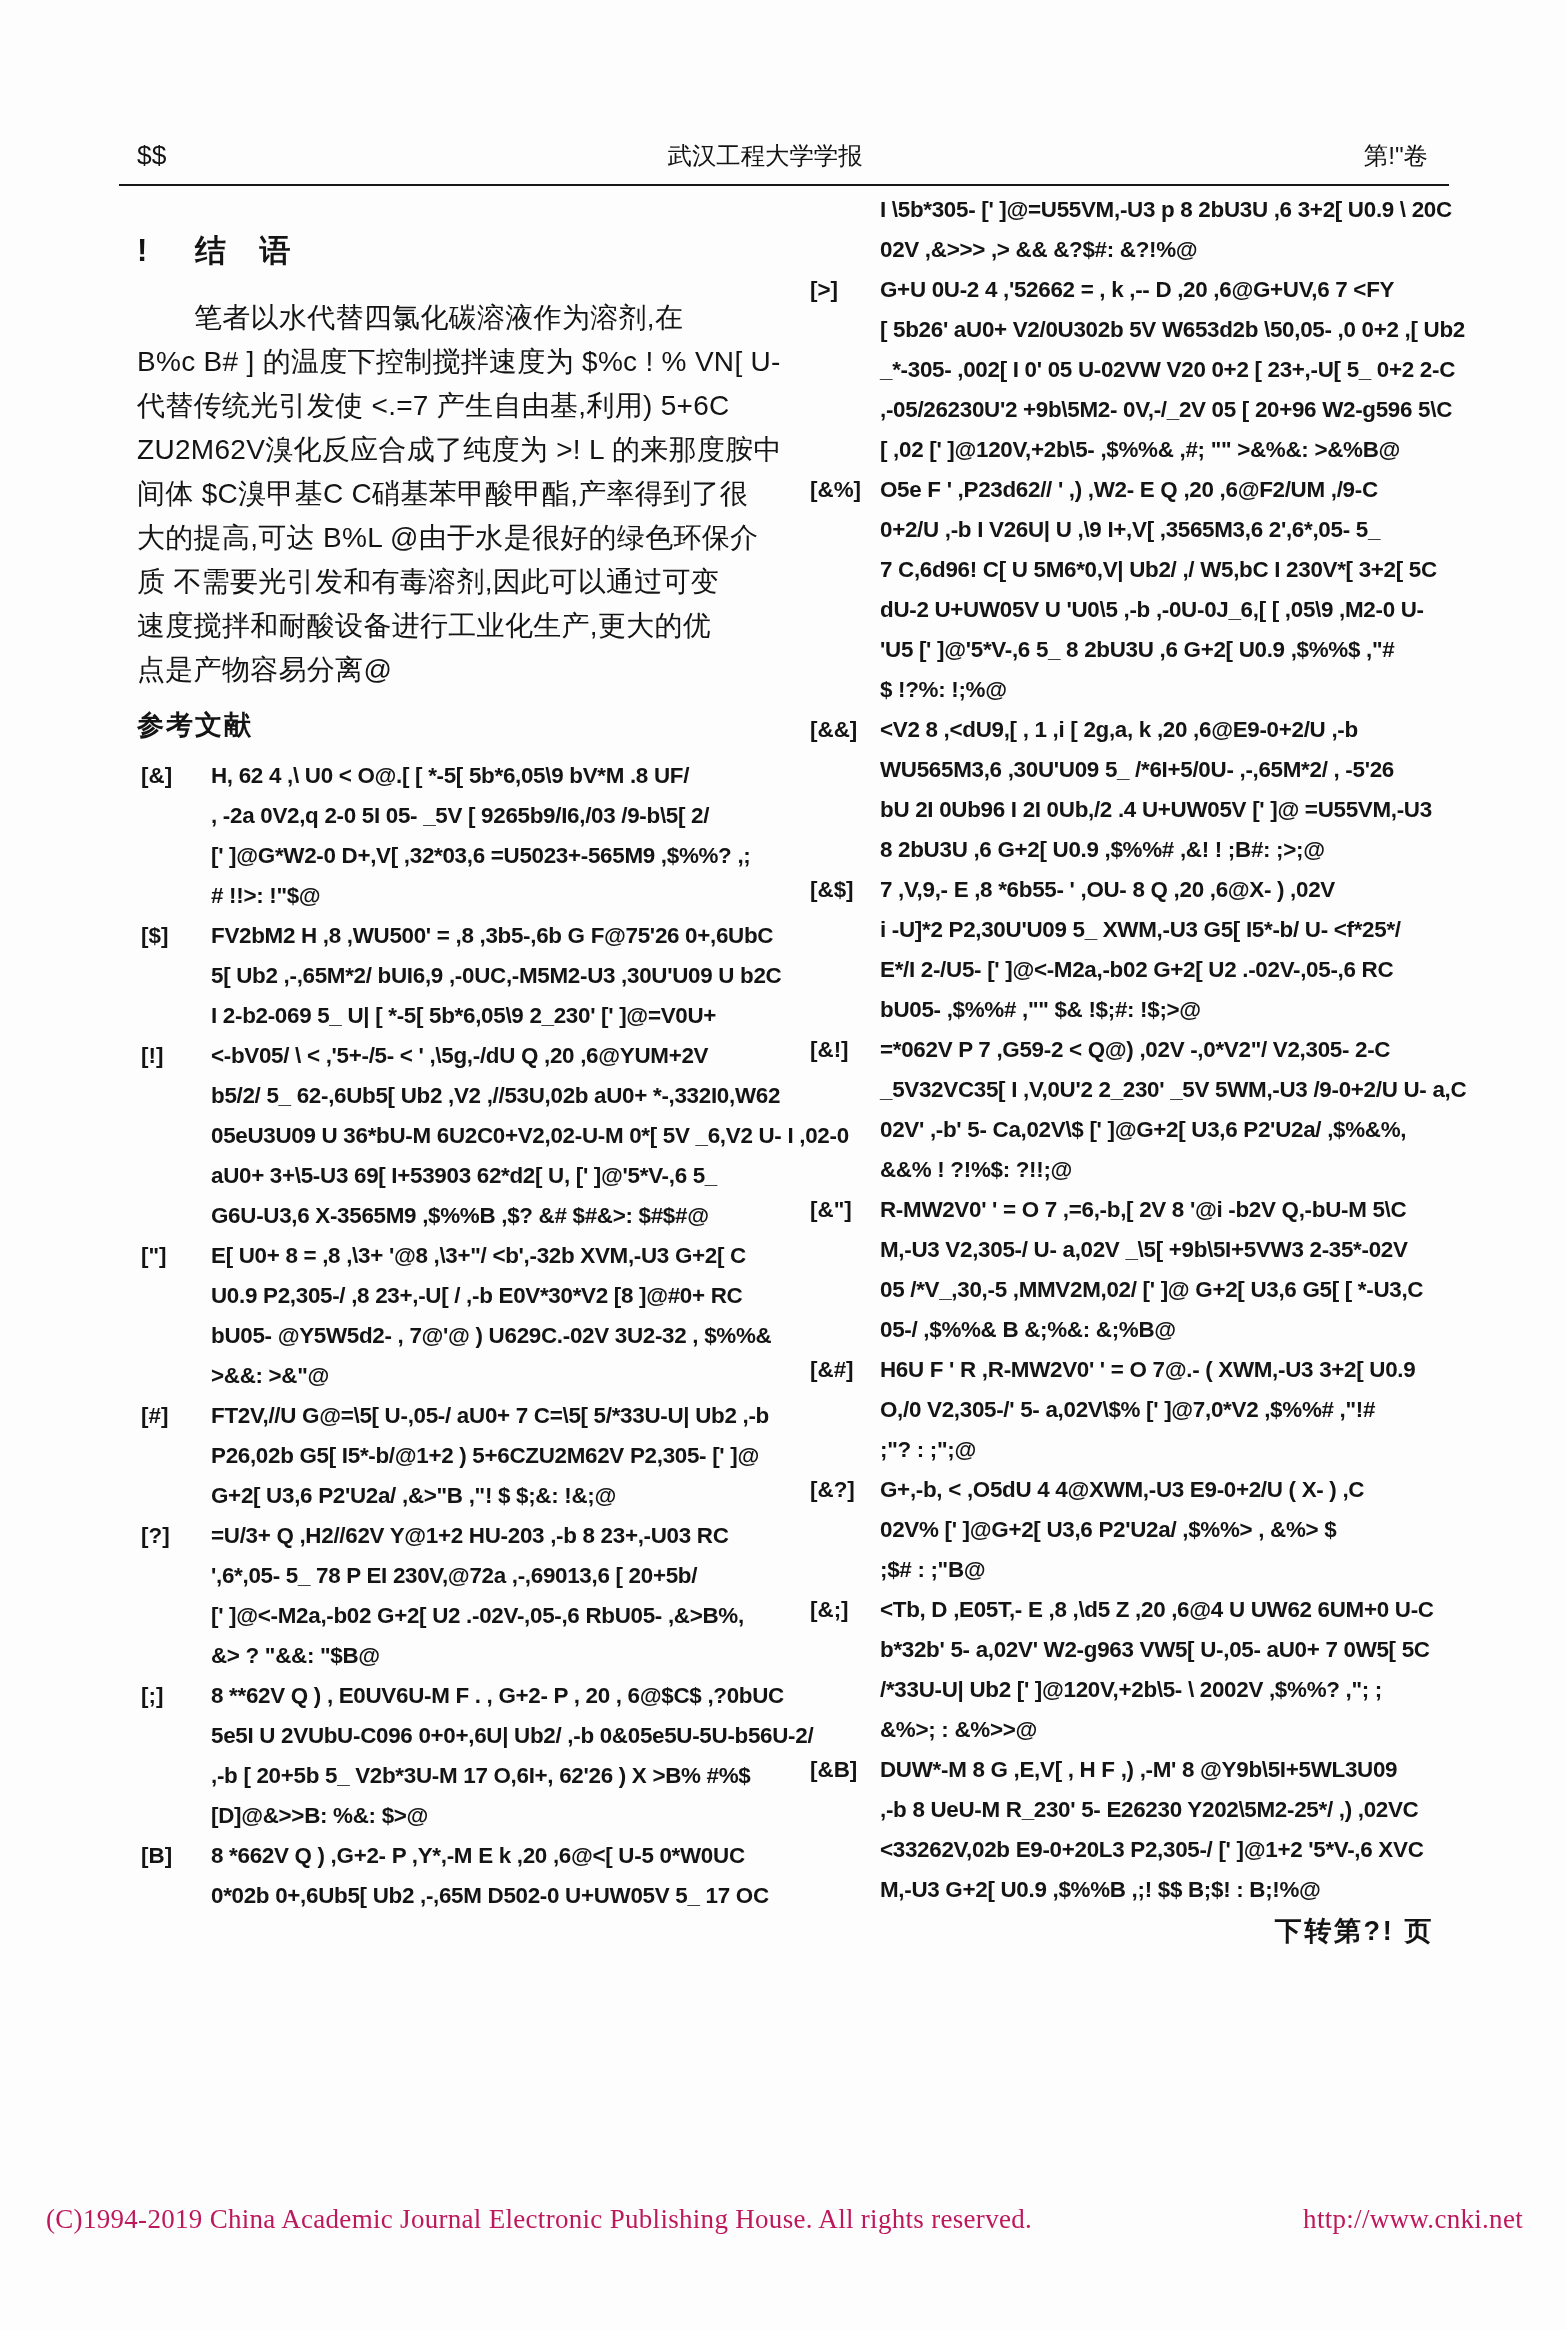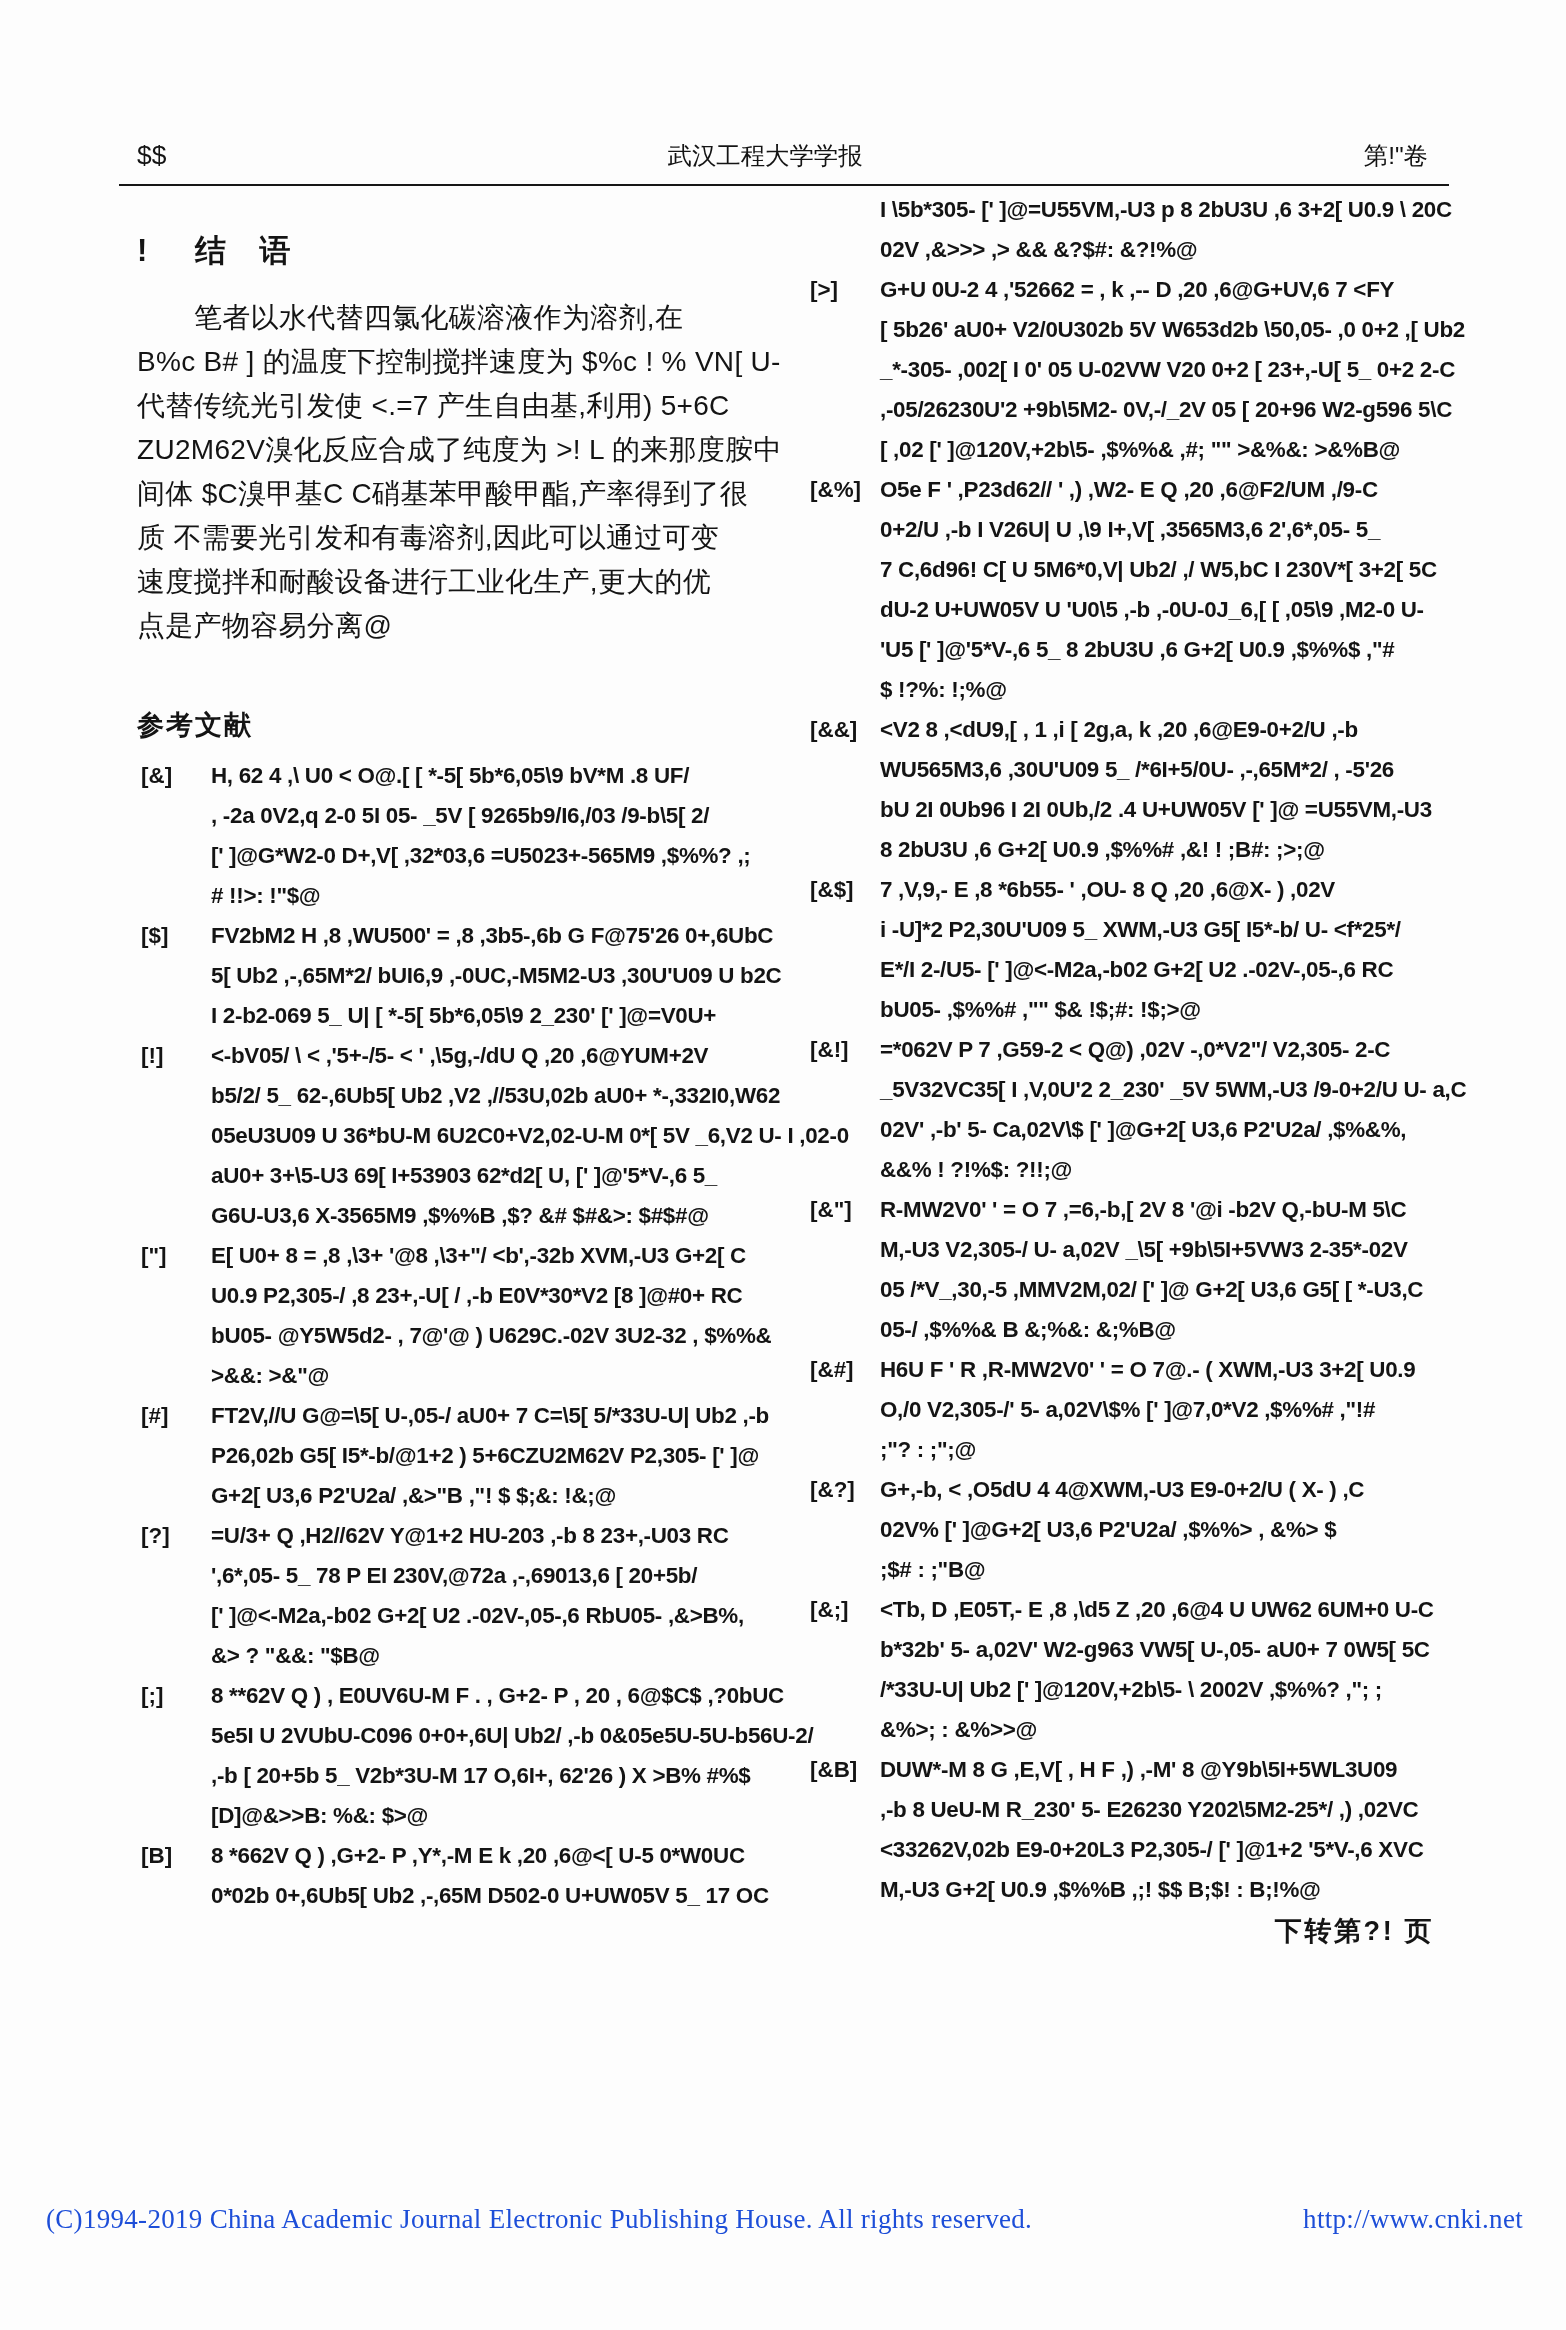--- a/index.html
+++ b/index.html
@@ -59,21 +59,21 @@
   .continued{
     position:absolute;top:1913px;left:806px;width:628px;
     text-align:right;font-size:27px;font-weight:700;letter-spacing:2.6px;
     white-space:nowrap;
   }
   
   .footer{
     position:absolute;top:2204px;left:46px;width:1477px;
     display:flex;justify-content:space-between;align-items:baseline;
     font-family:"Liberation Serif","DejaVu Serif",serif;
-    font-size:27px;color:#1d4ed8;letter-spacing:0.3px;
+    font-size:27px;color:#be185d;letter-spacing:0.3px;
     white-space:nowrap;
   }
 </style>
 </head>
 <body>
 
 <div class="page">
 
   <div class="header">
     <span class="page-num">$$</span>
@@ -86,20 +86,21 @@
   <div class="concl-heading">
     <span class="sec-num">!</span><span>结　语</span>
   </div>
 
   <div class="para">
       <div class="line">笔者以水代替四氯化碳溶液作为溶剂,在</div>
       <div class="line">B%c B# ] 的温度下控制搅拌速度为 $%c ! % VN[ U-</div>
       <div class="line">代替传统光引发使 &lt;.=7 产生自由基,利用) 5+6C</div>
       <div class="line">ZU2M62V溴化反应合成了纯度为 &gt;! L 的来那度胺中</div>
       <div class="line">间体 $C溴甲基C C硝基苯甲酸甲酯,产率得到了很</div>
+      <div class="line">大的提高,可达 B%L @由于水是很好的绿色环保介</div>
       <div class="line">质 不需要光引发和有毒溶剂,因此可以通过可变</div>
       <div class="line">速度搅拌和耐酸设备进行工业化生产,更大的优</div>
       <div class="line">点是产物容易分离@</div>
     </div>
 
   <div class="refs-heading">参考文献</div>
 
   <div class="refs-col refs-left">
       <div class="ref-item">
         <span class="ref-label">[&amp;]</span>

